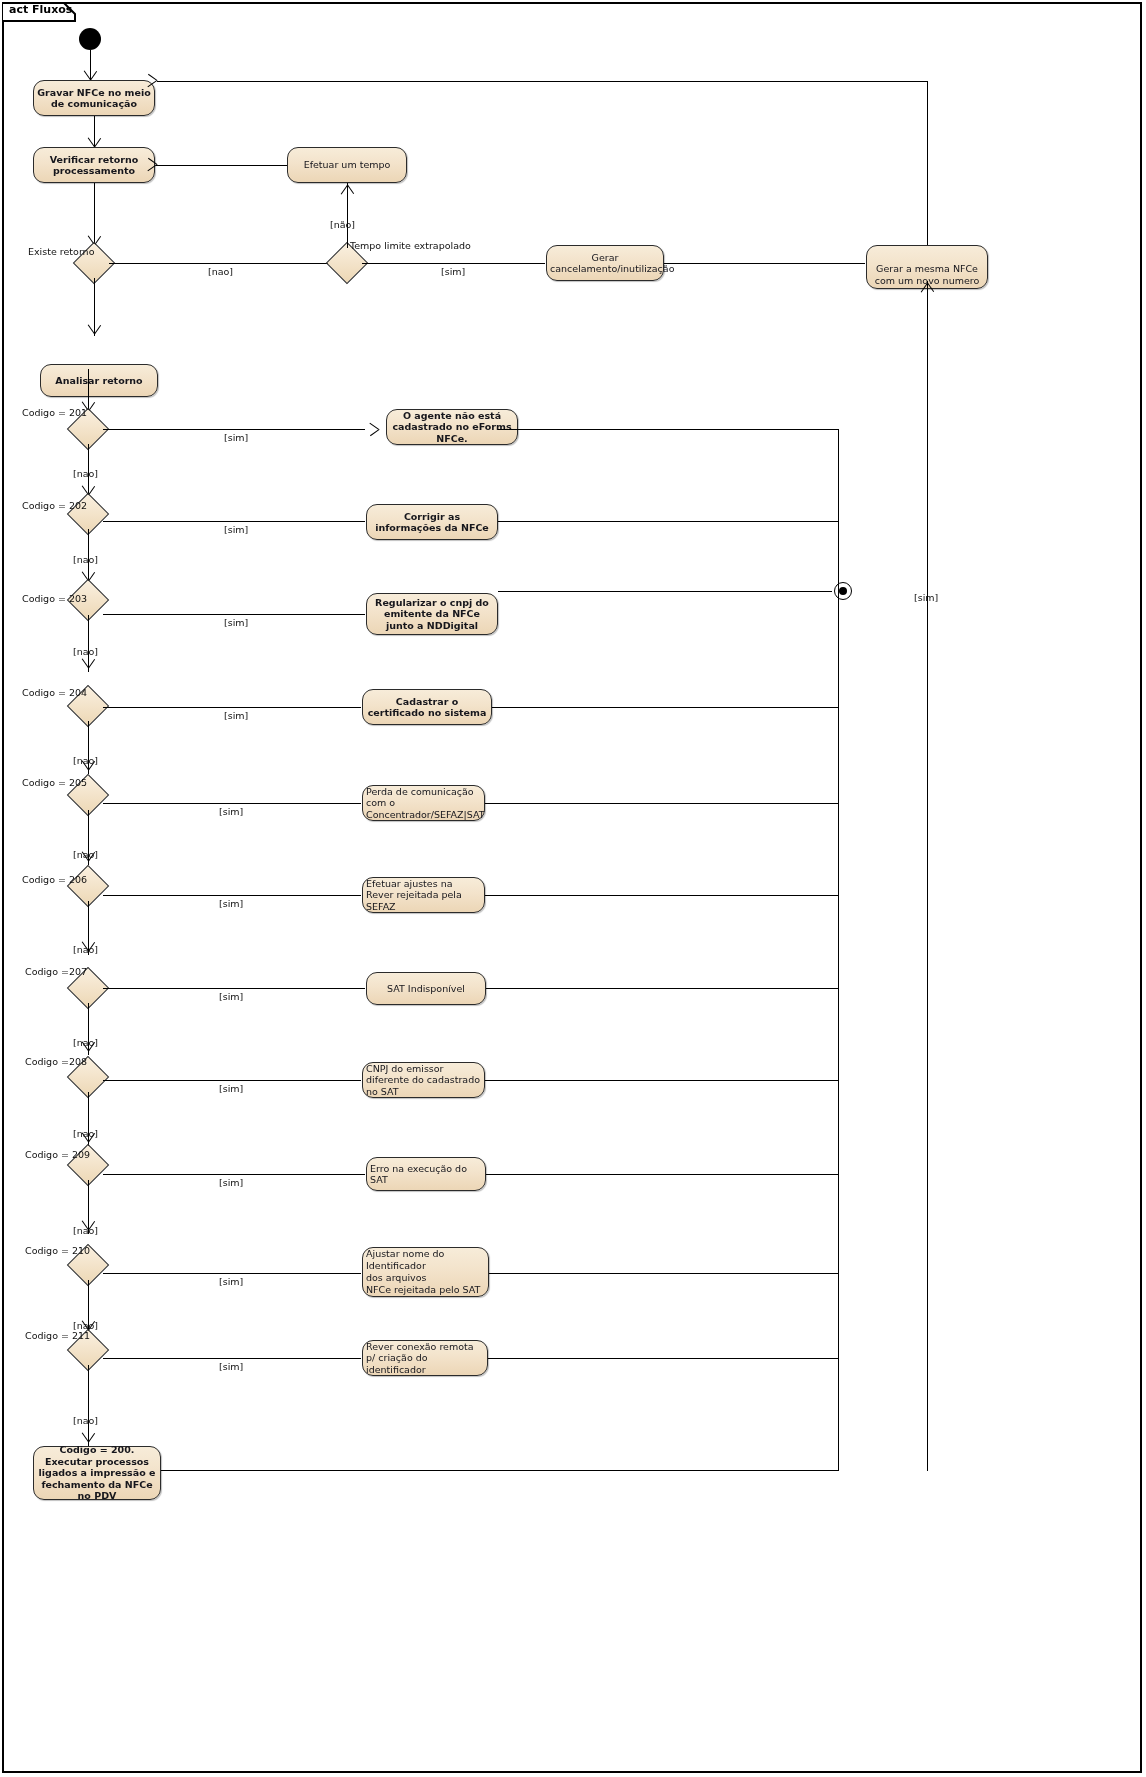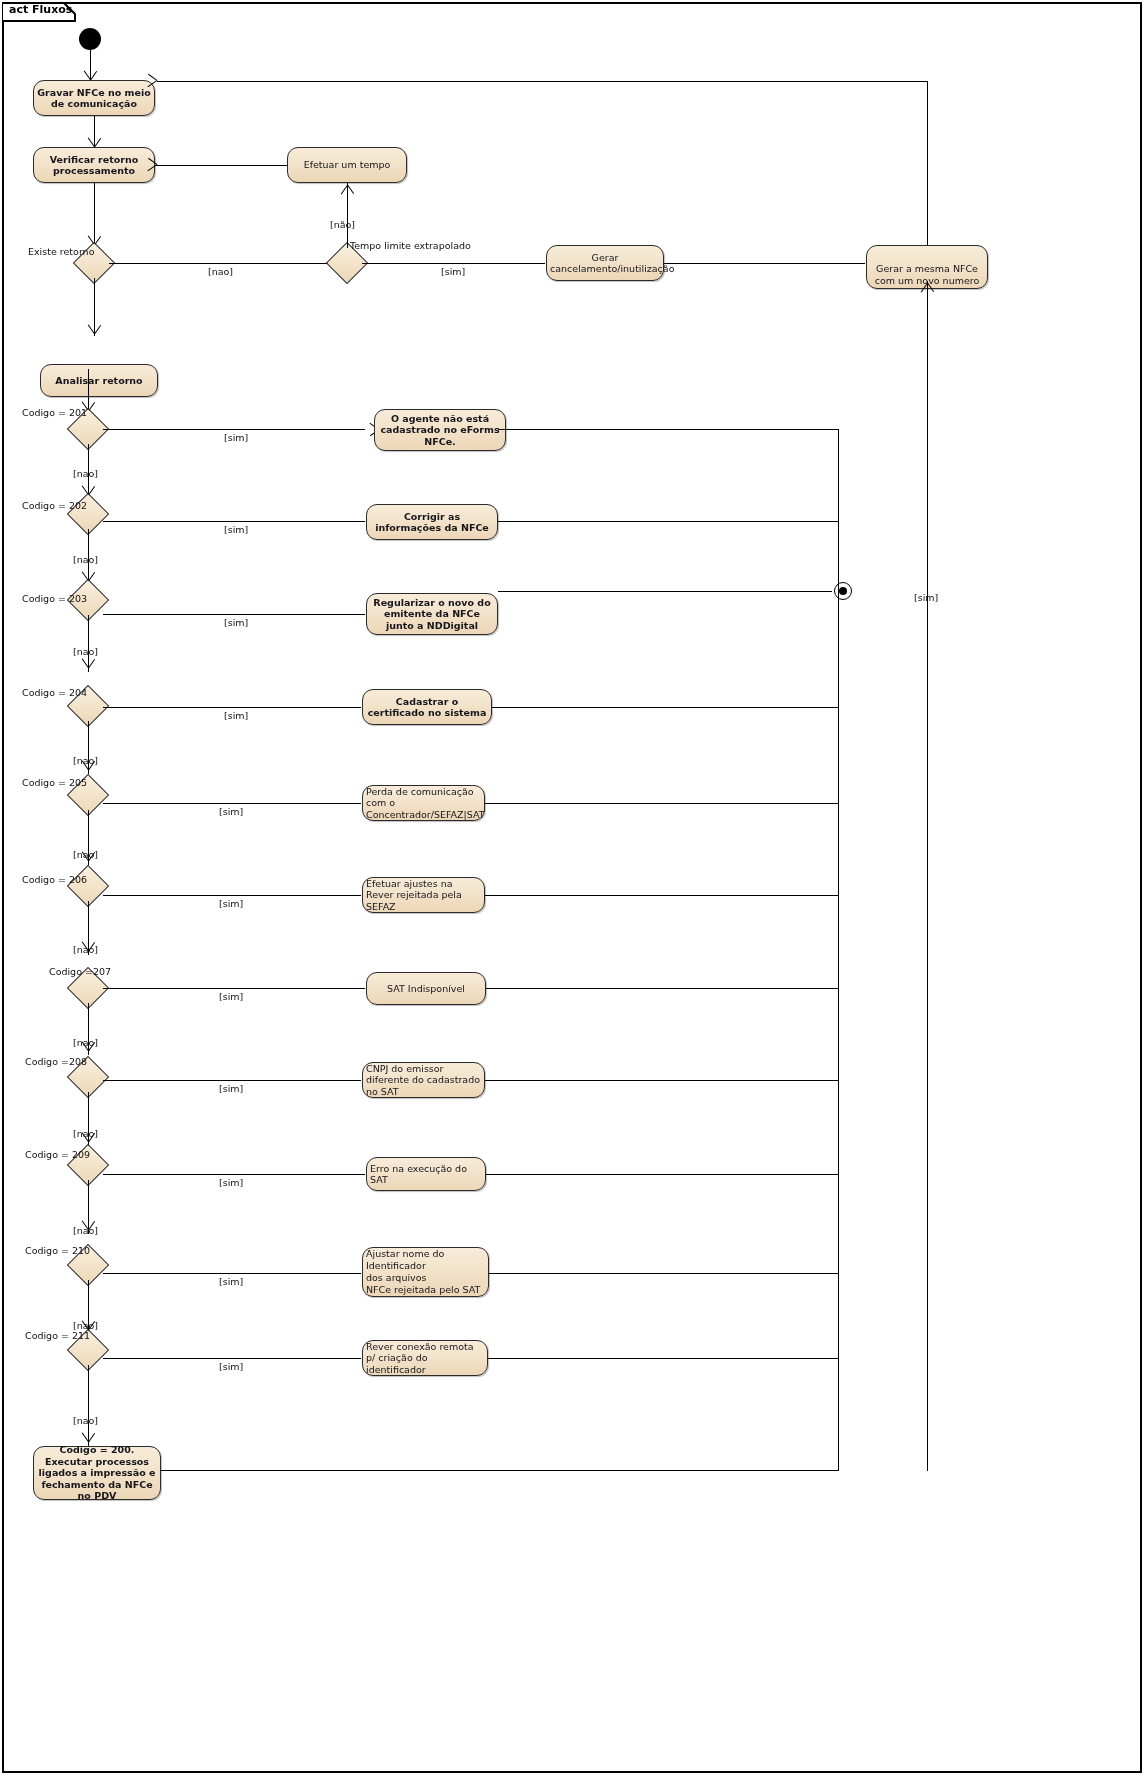--- a/index.html
+++ b/index.html
@@ -174,21 +174,21 @@
     </div>
 
   <div class="diamond" style="left:73px;top:414px;"></div>
   <div class="lbl node" style="left:22px;top:407px;">Codigo = 201</div>
   <div class="ln lh" style="left:103px;top:429px;width:262px;"></div>
   <div class="ah right" style="left:368px;top:429px;">
       <i></i>
       <i></i>
     </div>
   <div class="lbl guard" style="left:224px;top:432px;">[sim]</div>
-  <div class="action bold" style="left:374px;top:409px;width:132px;height:42px;">
+  <div class="action bold" style="left:386px;top:409px;width:132px;height:36px;">
     <span>O agente não está cadastrado no eForms NFCe.</span>
   </div>
   <div class="ln lh" style="left:498px;top:429px;width:340px;"></div>
 
   <div class="ln lv" style="left:88px;top:444px;height:55px;"></div>
   <div class="ah down" style="left:88px;top:495px;">
       <i></i>
       <i></i>
     </div>
   <div class="lbl guard" style="left:73px;top:468px;">[nao]</div>
@@ -215,21 +215,21 @@
 
   <div class="diamond" style="left:73px;top:585px;"></div>
   <div class="lbl node" style="left:22px;top:593px;">Codigo = 203</div>
   <div class="ln lh" style="left:103px;top:614px;width:262px;"></div>
   <div class="ah right" style="left:368px;top:614px;">
       <i></i>
       <i></i>
     </div>
   <div class="lbl guard" style="left:224px;top:617px;">[sim]</div>
   <div class="action bold" style="left:366px;top:593px;width:132px;height:42px;">
-    <span>Regularizar o novo do emitente da NFCe junto a NDDigital</span>
+    <span>Regularizar o cnpj do emitente da NFCe junto a NDDigital</span>
   </div>
 
   <div class="ln lh" style="left:498px;top:591px;width:334px;"></div>
   <div class="ah right" style="left:836px;top:591px;">
       <i></i>
       <i></i>
     </div>
 
   <div class="ln lv" style="left:88px;top:615px;height:57px;"></div>
   <div class="ah down" style="left:88px;top:668px;">
@@ -304,21 +304,21 @@
   <div class="ln lh" style="left:485px;top:895px;width:354px;"></div>
 
   <div class="ln lv" style="left:88px;top:901px;height:54px;"></div>
   <div class="ah down" style="left:88px;top:951px;">
       <i></i>
       <i></i>
     </div>
   <div class="lbl guard" style="left:73px;top:944px;">[nao]</div>
 
   <div class="diamond" style="left:73px;top:973px;"></div>
-  <div class="lbl node" style="left:25px;top:966px;margin-left:24px;">Codigo =207</div>
+  <div class="lbl node" style="left:25px;top:966px;">Codigo =207</div>
   <div class="ln lh" style="left:103px;top:988px;width:262px;"></div>
   <div class="ah right" style="left:368px;top:988px;">
       <i></i>
       <i></i>
     </div>
   <div class="lbl guard" style="left:219px;top:991px;">[sim]</div>
   <div class="action" style="left:366px;top:972px;width:120px;height:33px;">
     <span>SAT Indisponível</span>
   </div>
   <div class="ln lh" style="left:486px;top:988px;width:353px;"></div>

